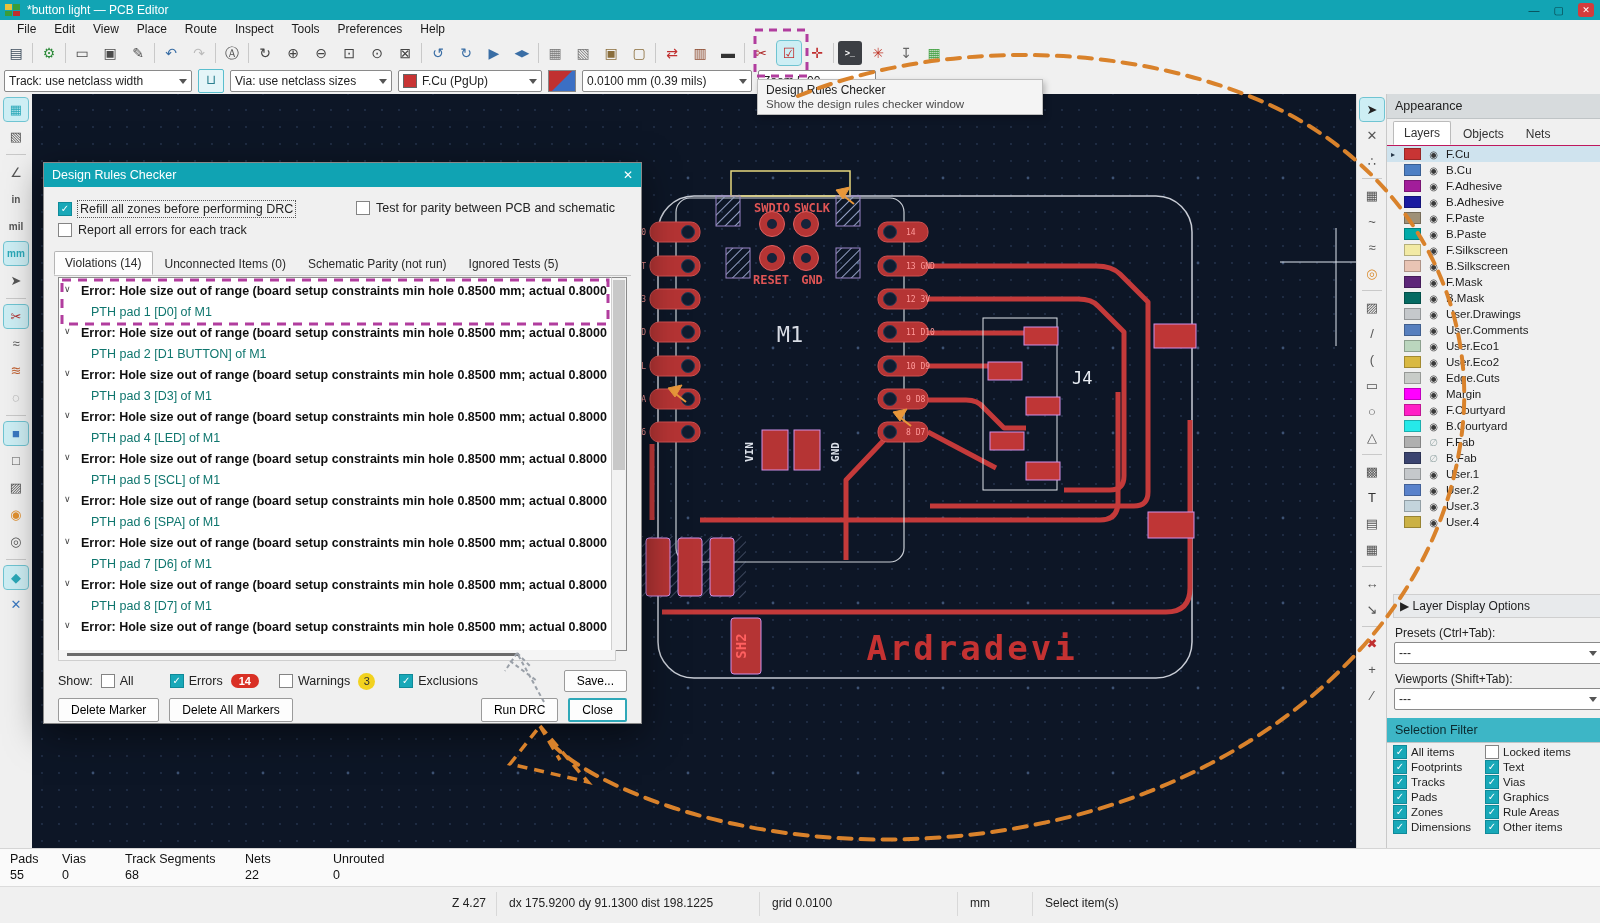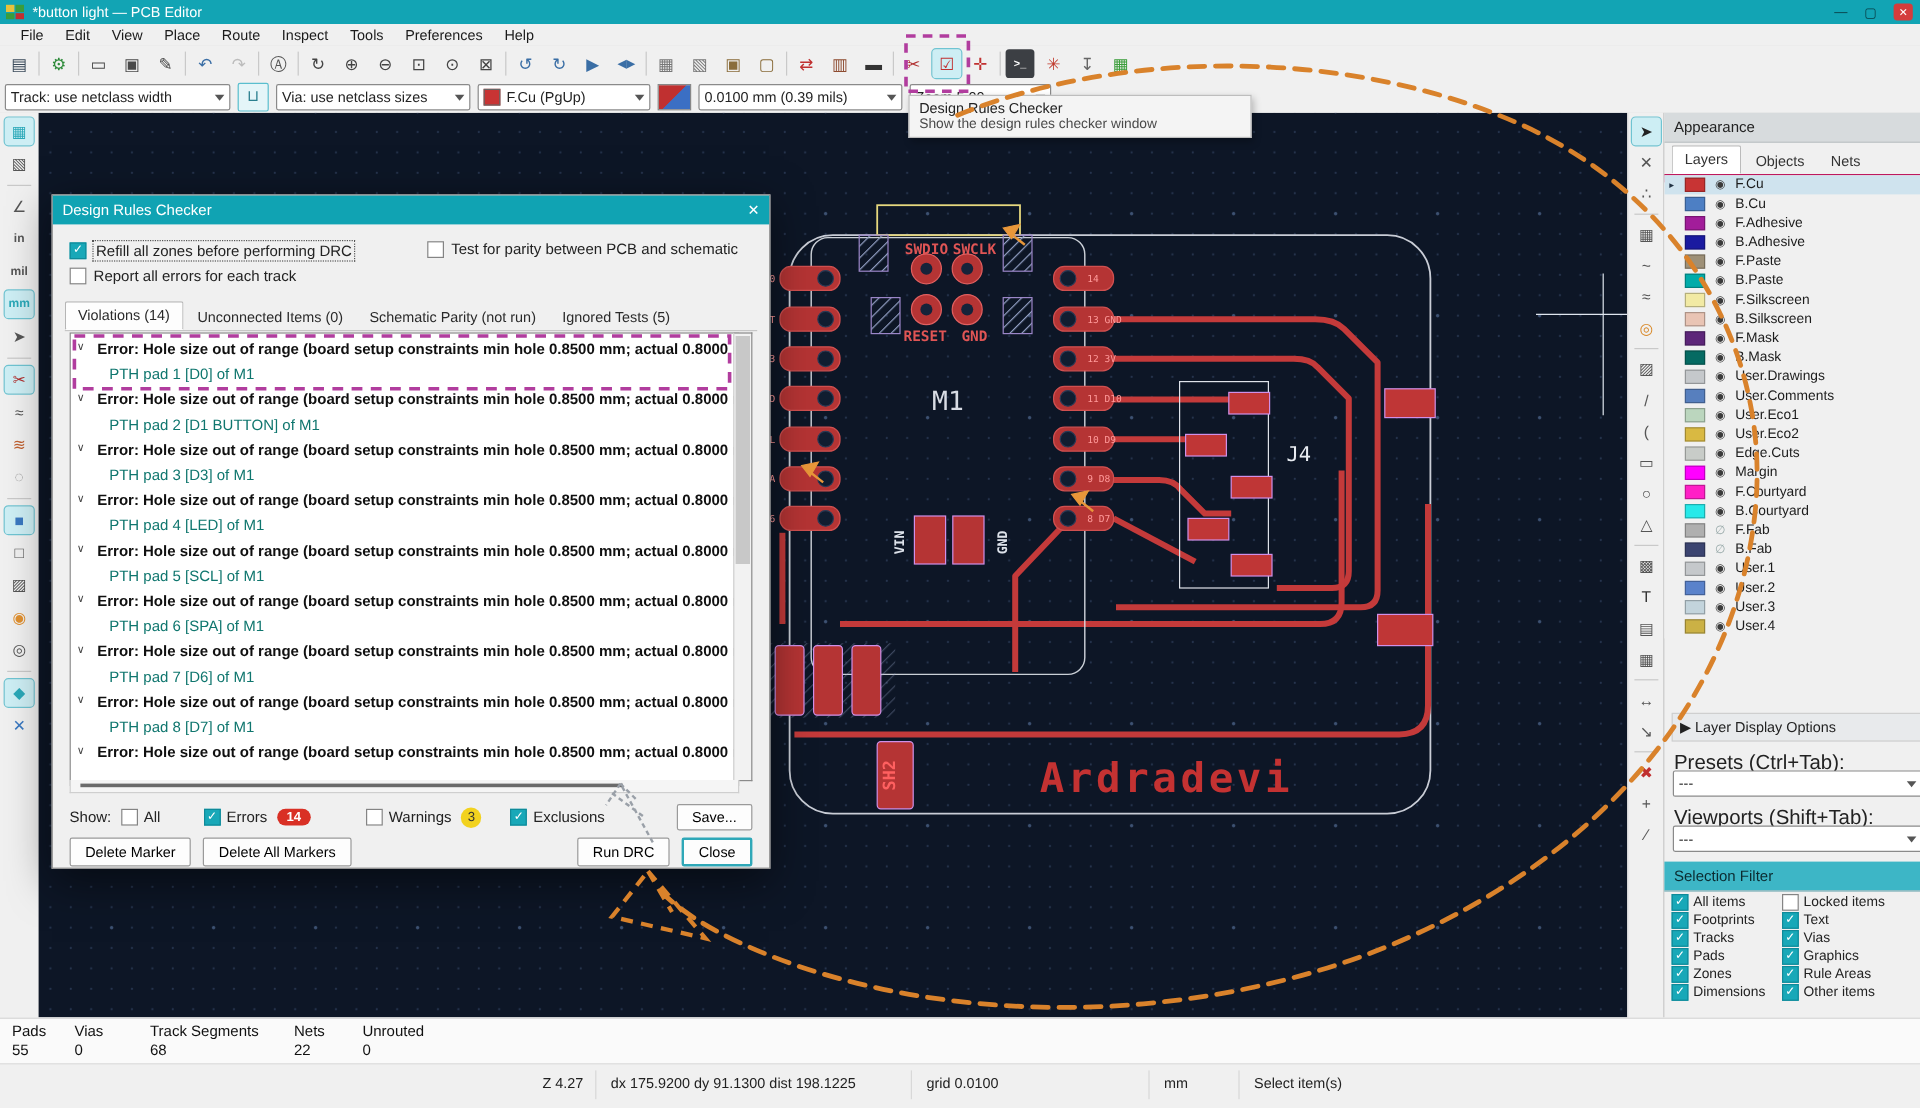--- a/index.html
+++ b/index.html
@@ -50,21 +50,21 @@
   #atabs span.on{background:#fff;border:1px solid #bbb;border-bottom:1px solid #fff;border-radius:2px 2px 0 0;}
   #layers-list{position:absolute;left:0;top:52px;width:214px;height:386px;overflow:hidden;background:#f0f0f0;}
   .lrow{height:16px;display:flex;align-items:center;padding-left:4px;gap:5px;}
   .lrow.sel{background:#cfe3ee;}
   .larrow{width:8px;font-size:8px;color:#234;}
   .lswatch{width:15px;height:10px;border:1px solid rgba(0,0,0,.25);flex:0 0 auto;}
   .leye{width:15px;text-align:center;font-size:10px;color:#3a3a3a;flex:0 0 auto;}
   .leye.off{color:#9aa;}
   .lname{font-size:11.5px;color:#1c1c1c;white-space:nowrap;}
   .ldo{position:absolute;left:6px;top:500px;width:200px;height:22px;line-height:22px;background:#e8eaec;border:1px solid #cfcfcf;padding-left:6px;font-size:12px;}
-  .plabel{position:absolute;left:8px;font-size:17px;color:#222;}
+  .plabel{position:absolute;left:8px;font-size:12px;color:#222;}
   .pcombo{position:absolute;left:7px;width:198px;}
   #selfilter-grid{position:absolute;left:6px;top:650px;width:206px;display:grid;grid-template-columns:88px 110px;grid-auto-rows:15px;column-gap:4px;align-items:center;}
   .sf{display:flex;align-items:center;gap:4px;font-size:11.5px;white-space:nowrap;}
   
   .cb{width:12px;height:12px;border:1px solid #848484;background:#fff;display:inline-block;font-size:10px;line-height:12px;text-align:center;color:#fff;flex:0 0 auto;}
   .cb.checked{background:#18a8b8;border-color:#0f8l99;border-color:#0f8a99;}
   
   #statusbar1{position:absolute;left:0;top:848px;width:1600px;height:38px;background:#fafafa;border-top:1px solid #d5d5d5;display:flex;padding-left:10px;}
   .scol{padding-top:3px;}
   .scol .slabel{font-size:12.5px;color:#111;}
@@ -632,21 +632,21 @@
       <div class="sval">0</div>
     </div>
     <div class="scol" style="width: 120px;">
       <div class="slabel">Track Segments</div>
       <div class="sval">68</div>
     </div>
     <div class="scol" style="width: 57px;">
       <div class="slabel">Nets</div>
       <div class="sval">22</div>
     </div>
-    <div class="scol" style="width: 100px;">
+    <div class="scol" style="width: 100px; margin-left: 31px;">
       <div class="slabel">Unrouted</div>
       <div class="sval">0</div>
     </div>
   </div>
 <div id="statusbar2">
   <div class="seg" style="margin-left:440px;border-left:none">Z 4.27</div>
   <div class="seg" style="width:240px">dx 175.9200  dy 91.1300  dist 198.1225</div>
   <div class="seg" style="width:175px">grid 0.0100</div>
   <div class="seg" style="width:52px">mm</div>
   <div class="seg" style="width:120px">Select item(s)</div>
@@ -704,21 +704,21 @@
     <span class="slbl">Show:</span>
     <label>
         <span class="cb"></span>
         <span>All</span>
       </label>
     <label style="margin-left:28px">
         <span class="cb checked">✓</span>
         <span>Errors</span>
       </label>
     <span class="badge-red">14</span>
-    <label style="margin-left:38px">
+    <label style="margin-left:12px">
         <span class="cb"></span>
         <span>Warnings</span>
       </label>
     <span class="badge-yellow">3</span>
     <label style="margin-left:16px">
         <span class="cb checked">✓</span>
         <span>Exclusions</span>
       </label>
     <button class="dbtn" style="margin-left:auto">Save...</button>
   </div>

